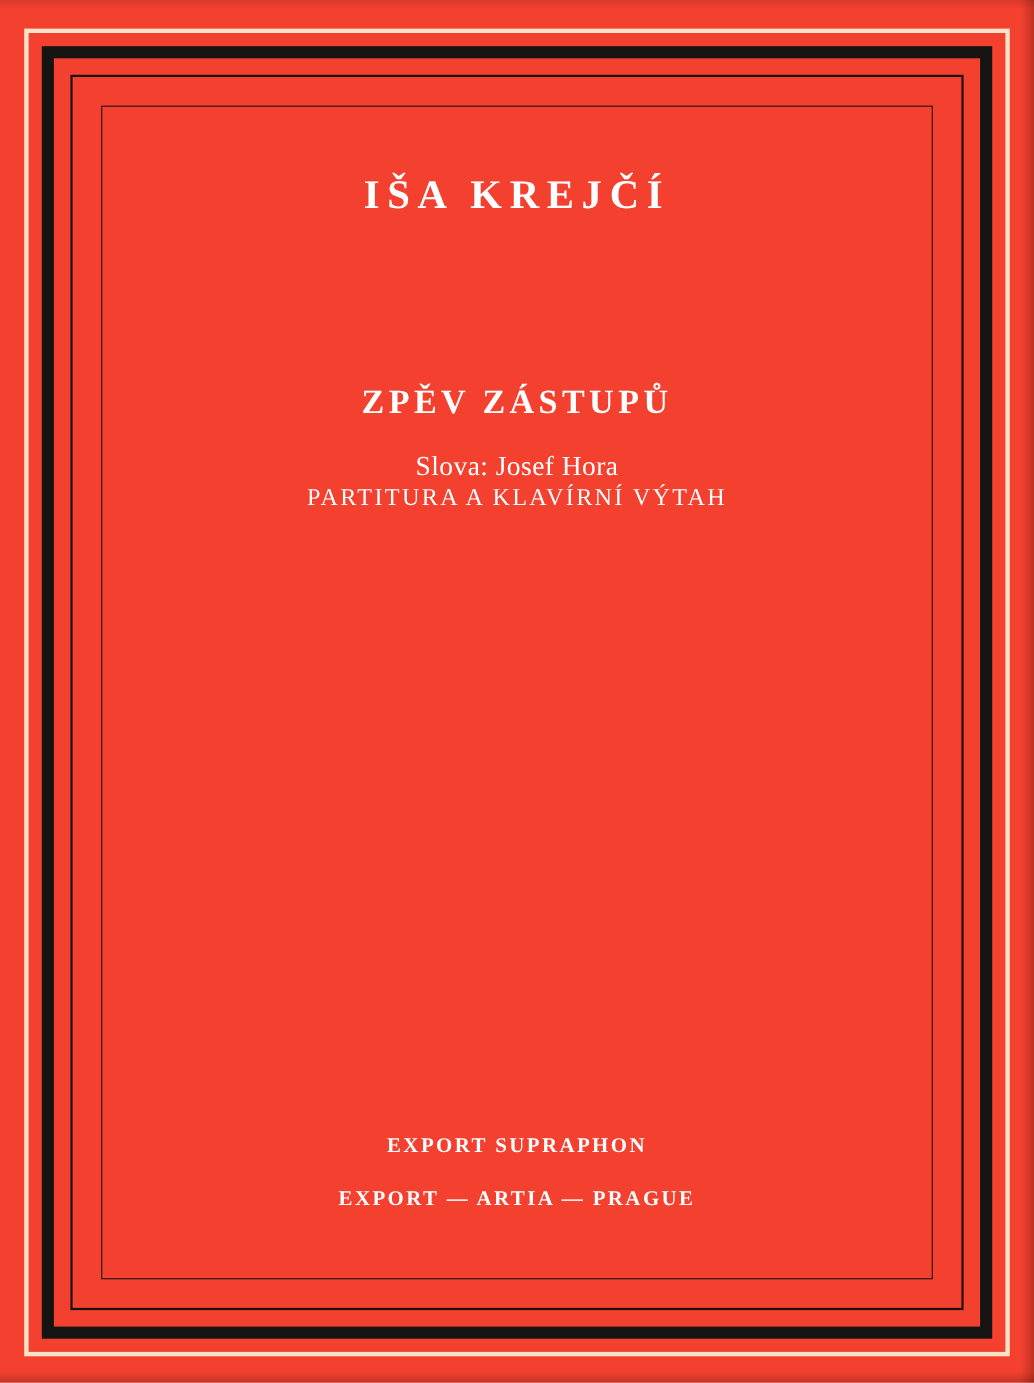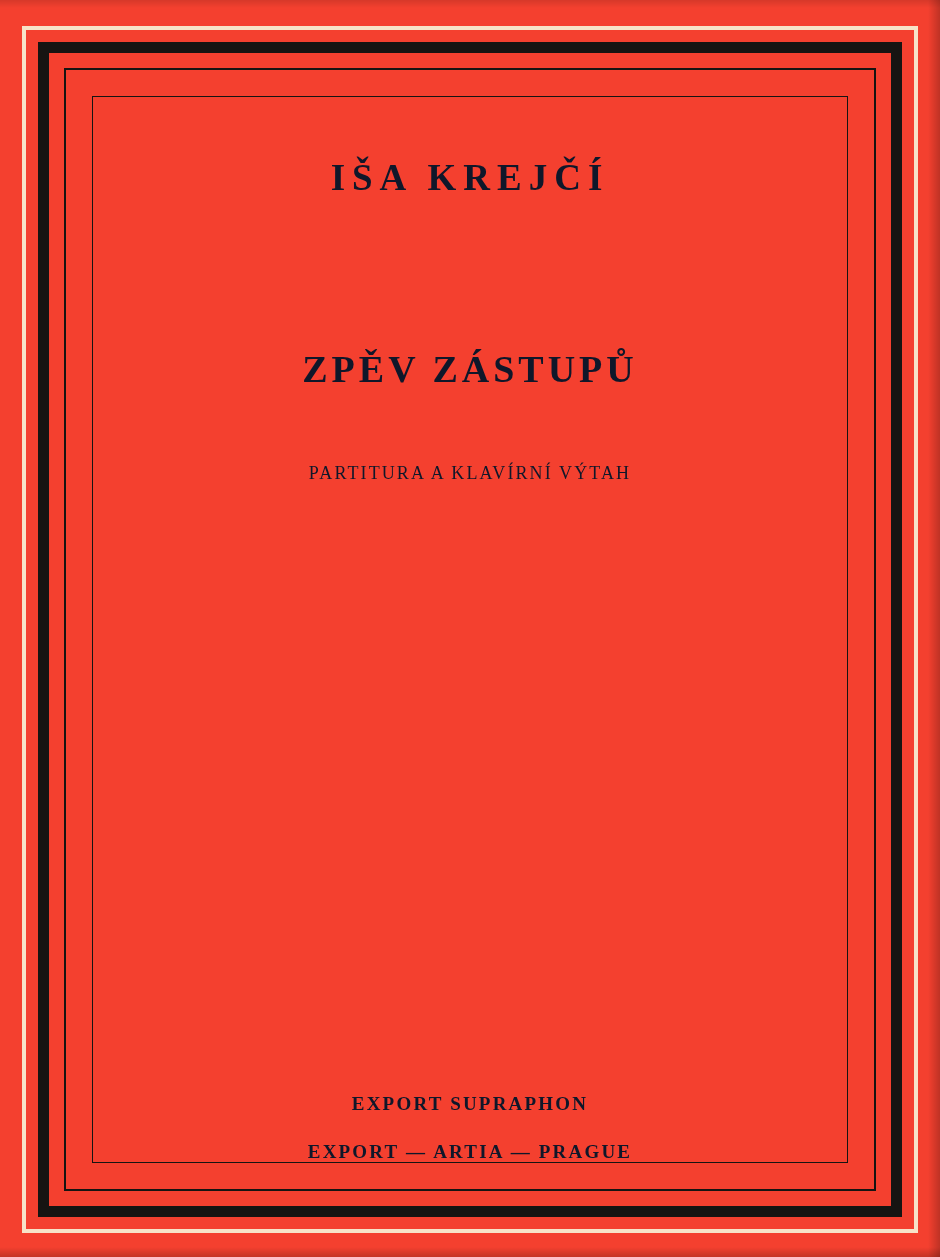--- a/index.html
+++ b/index.html
@@ -90,37 +90,37 @@
   
   .content {
     position: absolute;
     top: 96px;
     left: 92px;
     right: 92px;
     bottom: 94px;
     display: flex;
     flex-direction: column;
     align-items: center;
-    color: #0f172a;
+    color: #ffffff;
     text-align: center;
   }
 
   .composer {
     margin-top: 62px;
     font-family: "Liberation Serif", serif;
     font-size: 37px;
     font-weight: 700;
     letter-spacing: 7px;
     line-height: 1.1;
   }
 
   .title {
     margin-top: 148px;
     font-family: "Liberation Serif", serif;
-    font-size: 38px;
+    font-size: 31px;
     font-weight: 700;
     letter-spacing: 4px;
   }
 
   .subtitle {
     margin-top: 84px;
     font-family: "Liberation Serif", serif;
     font-size: 25px;
     font-weight: 400;
     letter-spacing: 0.4px;
@@ -128,40 +128,40 @@
 
   .words {
     margin-top: 28px;
     font-family: "Liberation Serif", serif;
     font-size: 25px;
     font-weight: 400;
     letter-spacing: 0.4px;
   }
 
   .edition-note {
-    margin-top: 72px;
     font-family: "Liberation Serif", serif;
-    font-size: 18px;
+    font-size: 22px;
     font-weight: 400;
     letter-spacing: 2.1px;
   }
 
   .spacer {
     flex: 1 1 auto;
   }
 
   .publisher {
     font-family: "Liberation Serif", serif;
     font-size: 19px;
     font-weight: 700;
     letter-spacing: 2.2px;
   }
 
   .distributor {
     margin-top: 26px;
+    margin-bottom: 62px;
     font-family: "Liberation Serif", serif;
     font-size: 19px;
     font-weight: 700;
     letter-spacing: 2.2px;
   }
 </style>
 </head>
 <body>
 
 <div class="cover">
@@ -171,20 +171,21 @@
   <div class="frame frame-thin-1"></div>
   <div class="frame frame-thin-2"></div>
 
   <div class="content">
 
     <div class="composer">IŠA KREJČÍ</div>
 
     <div class="title">ZPĚV ZÁSTUPŮ</div>
 
 
+    <div class="words">Slova: Josef Hora</div>
 
     <div class="edition-note">PARTITURA A KLAVÍRNÍ VÝTAH</div>
 
     <div class="spacer"></div>
 
     <div class="publisher">EXPORT SUPRAPHON</div>
 
     <div class="distributor">EXPORT — ARTIA — PRAGUE</div>
 
   </div>

